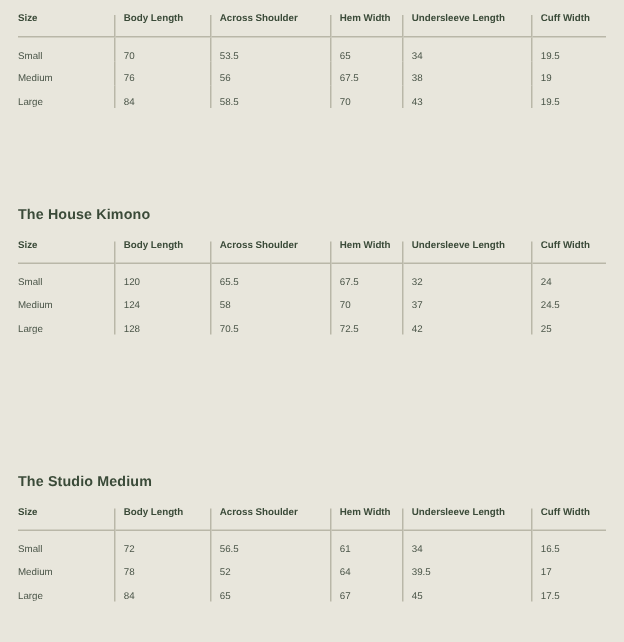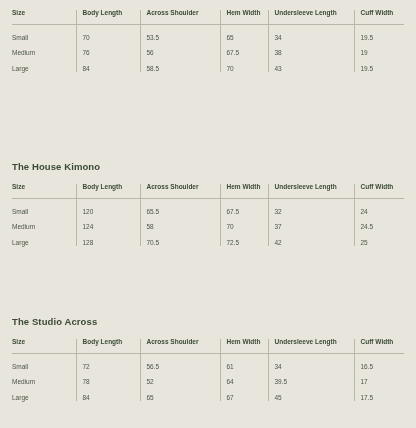--- a/index.html
+++ b/index.html
@@ -77,21 +77,21 @@
     padding-left: 6px;
   }
   .col-size    { width: 64px; }
   .col-body    { width: 64px; }
   .col-across  { width: 80px; }
   .col-hem     { width: 48px; }
   .col-under   { width: 86px; }
   .col-cuff    { width: 50px; }
 
   .sect-0 { position: absolute; top: 10px;  left: 12px; }
-  .sect-1 { position: absolute; top: 161px; left: 12px; }
+  .sect-1 { position: absolute; top: 138px; left: 12px; }
   .sect-2 { position: absolute; top: 316px; left: 12px; }
 
   .table-wrap { position: relative; }
 </style>
 </head>
 <body>
 
 <div class="page">
 
   <div class="section sect-0">
@@ -191,21 +191,21 @@
             <td>72.5</td>
             <td>42</td>
             <td>25</td>
           </tr>
         </tbody>
       </table>
     </div>
   </div>
 
   <div class="section sect-2">
-    <h2 class="section-title">The Studio Across</h2>
+    <h2 class="section-title">The Studio Medium</h2>
     <div class="table-wrap">
       <table class="size-table">
         <colgroup>
           <col class="col-size">
             <col class="col-body">
             <col class="col-across">
             <col class="col-hem">
             <col class="col-under">
             <col class="col-cuff">
         </colgroup>

